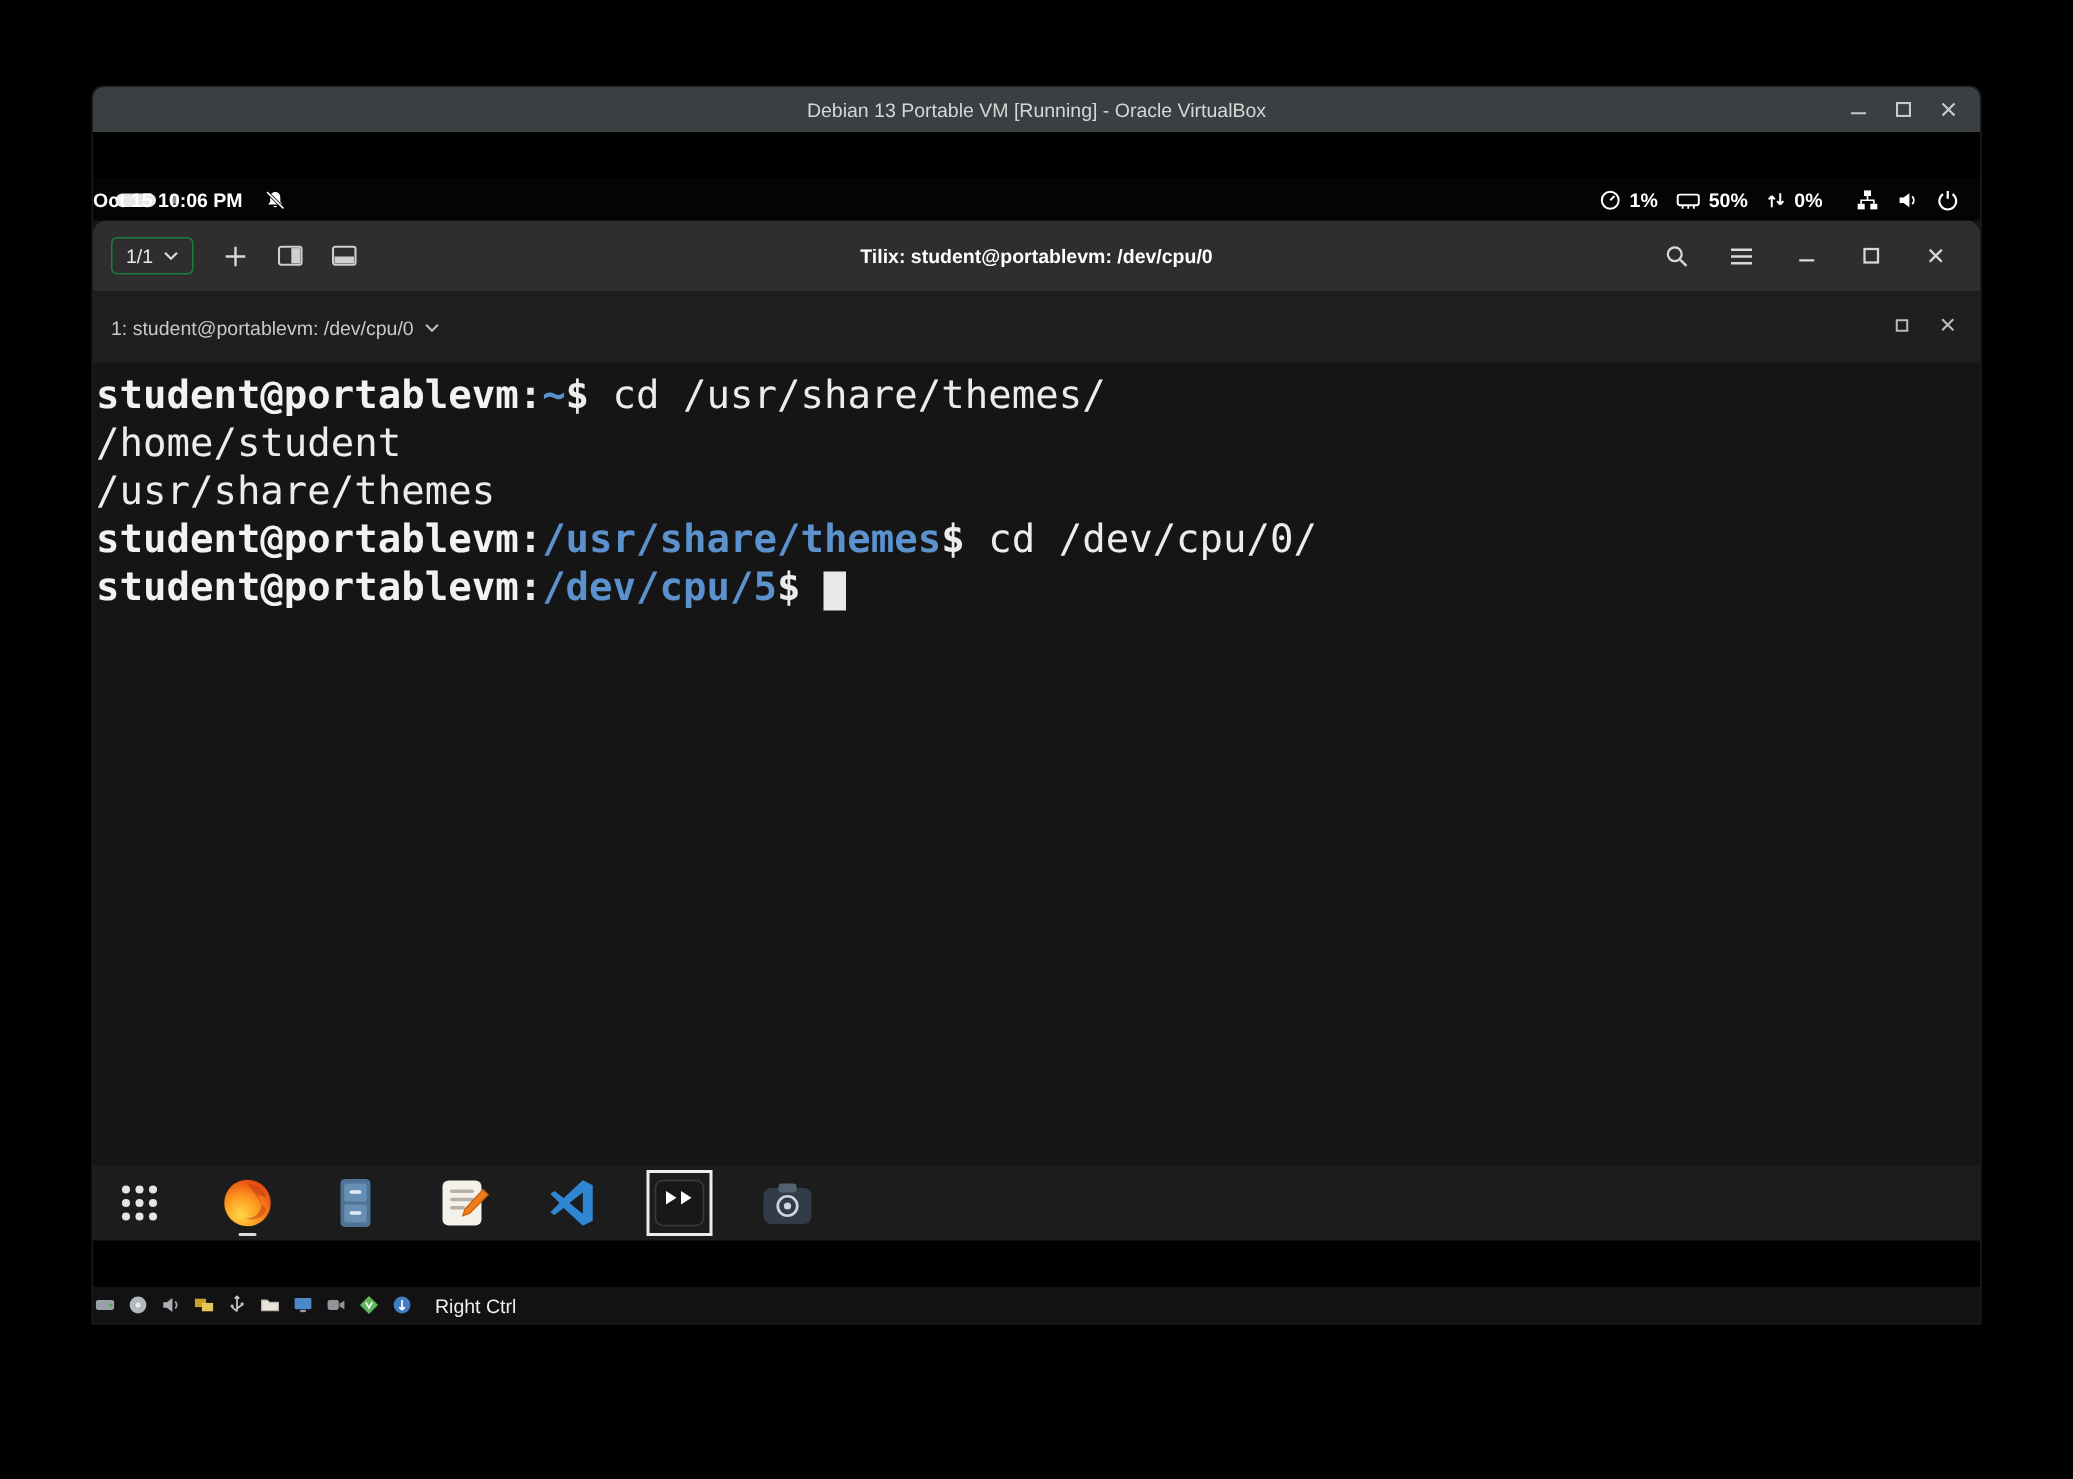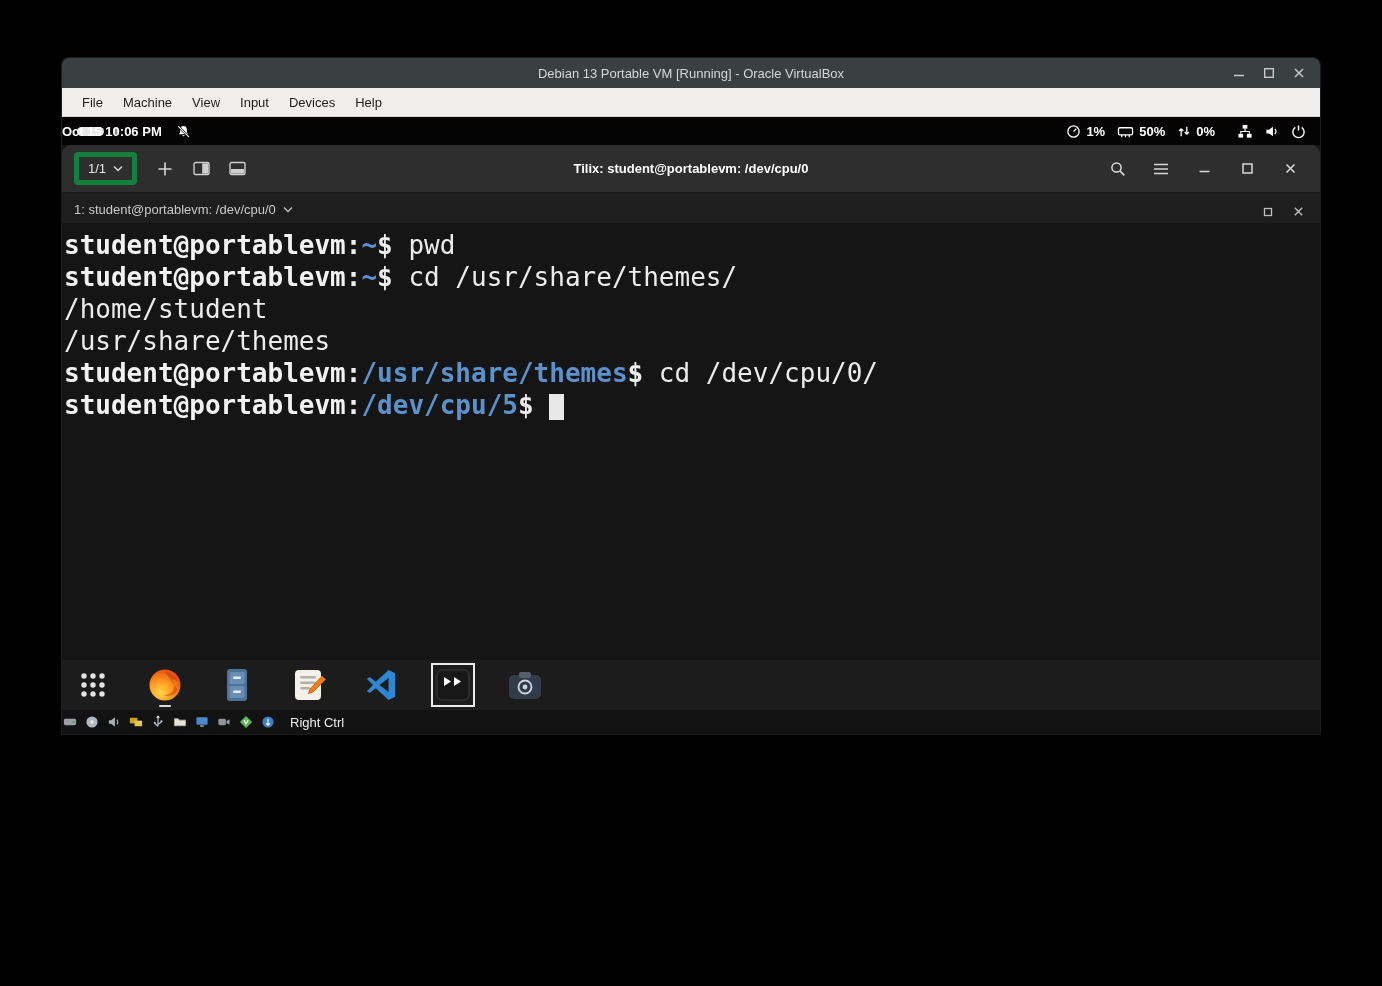--- a/index.html
+++ b/index.html
@@ -1,23 +1,23 @@
 <!DOCTYPE html>
 <html style="--term_bg: #151515; --term_fg: #ececec; --prompt_user: #f2f2f2; --prompt_path: #5b92ce; --cursor: #e8e8e8; --topbar_bg: #040404; --titlebar_bg: #3a3f42; --menubar_bg: #f0efed; --header_bg: #2e2e2e; --tabbar_bg: #1e1e1e; --dock_bg: #1c1c1c; --statusbar_bg: #121212;"><head>
 <meta charset="utf-8">
 <style>
   * { margin:0; padding:0; box-sizing:border-box; }
   html,body { width:1382px; height:986px; background:#000; overflow:hidden;
               font-family:"Liberation Sans", sans-serif; }
   .stage { position:absolute; inset:0; background:#000; }
 
   
-  .vbox-window { position:absolute; left:62px; top:58px; width:1258px; height:676px;
+  .vbox-window { position:absolute; left:62px; top:58px; width:1258px; height:824px;
                  display:flex; flex-direction:column; border-radius:7px 7px 0 0;
-                 overflow:hidden; box-shadow:0 0 0 1px #1c1c1c; }
+                 overflow:hidden; box-shadow:0 0 0 1px #1c1c1c;gap:31px; }
   .titlebar { flex:0 0 30px; background:var(--titlebar_bg); position:relative;
               display:flex; align-items:center; }
   .titlebar-title { position:absolute; left:0; right:0; text-align:center;
                     color:#d6d6d6; font-size:13px; }
   .titlebar-controls { margin-left:auto; display:flex; gap:16px; padding-right:14px; z-index:2; }
   .tb-btn { width:14px; height:14px; display:flex; align-items:center; justify-content:center; cursor:default; }
 
   .menubar { flex:0 0 29px; background:var(--menubar_bg); display:flex; align-items:center;
              padding-left:10px; border-bottom:1px solid #d8d7d5; }
   .menu-item { font-size:13px; color:#1d1d1d; padding:5px 10px; }
@@ -34,30 +34,30 @@
                    align-items:center; gap:14px; pointer-events:none; }
   .topbar-right { margin-left:auto; display:flex; align-items:center; gap:12px; padding-right:14px; }
   .ind { display:flex; align-items:center; gap:5px; }
   .tray { display:flex; align-items:center; gap:11px; margin-left:10px; }
 
   
   .tilix { flex:1; display:flex; flex-direction:column; border-radius:9px 9px 0 0; overflow:hidden; }
   .tilix-header { flex:0 0 48px; background:var(--header_bg); position:relative;
                   display:flex; align-items:center; padding:0 12px;
                   border-bottom:1px solid #1b1b1b; }
-  .session-box { display:flex; align-items:center; gap:7px; border:5px solid #15803d;
+  .session-box { display:flex; align-items:center; gap:7px; border:1px solid #15803d;
                  border-radius:4px; padding:4px 9px; color:#e8e8e8; font-size:13px; }
   .header-btn { width:36px; height:34px; display:flex; align-items:center; justify-content:center;
                 color:#d8d8d8; border-radius:4px; }
   .tilix-title { position:absolute; left:0; right:0; text-align:center; color:#ffffff;
                  font-size:13px; font-weight:bold; pointer-events:none; }
   .header-right { margin-left:auto; display:flex; align-items:center; gap:7px; z-index:2; }
 
-  .tabbar { flex:0 0 30px; background:var(--tabbar_bg); display:flex; align-items:flex-end;
-            padding:6px 12px; color:#c9c9c9; font-size:13px; }
+  .tabbar { flex:0 0 30px; background:var(--tabbar_bg); display:flex; align-items:flex-start;
+            padding:16px 12px; color:#c9c9c9; font-size:13px; }
   .tab-title { display:flex; align-items:center; gap:7px; }
   .tabbar-right { margin-left:auto; display:flex; align-items:center; gap:20px; padding-right:4px; }
 
   .terminal { flex:1; background:var(--term_bg); padding:6px 0 0 2px;
               font-family:"DejaVu Sans Mono", monospace; font-size:26px; line-height:32px; }
   .term-line { white-space:pre; }
   .seg-user  { color:var(--prompt_user); font-weight:bold; }
   .seg-path  { color:var(--prompt_path); font-weight:bold; }
   .seg-plain { color:var(--term_fg); font-weight:bold; }
   .seg-cmd   { color:var(--term_fg); }
@@ -103,28 +103,20 @@
             </svg>
         </span>
         <span class="tb-btn">
           <svg width="12" height="12">
               <path d="M2 2 L10 10 M10 2 L2 10" stroke="#c9c9c9" stroke-width="1.5"></path>
             </svg>
         </span>
       </div>
     </div>
 
-    <div class="menubar">
-      <span class="menu-item">File</span>
-      <span class="menu-item">Machine</span>
-      <span class="menu-item">View</span>
-      <span class="menu-item">Input</span>
-      <span class="menu-item">Devices</span>
-      <span class="menu-item">Help</span>
-    </div>
 
     <div class="vm">
 
       <div class="topbar">
         <div class="topbar-left">
           <span class="ws-pill"></span>
           <span class="ws-dot"></span>
         </div>
         <div class="topbar-center">
           <span>Oct 15 10:06 PM</span>
@@ -249,21 +241,20 @@
             </span>
             <span>
               <svg width="11" height="11">
                   <path d="M1.8 1.8 L9.2 9.2 M9.2 1.8 L1.8 9.2" stroke="#bdbdbd" stroke-width="1.4"></path>
                 </svg>
             </span>
           </div>
         </div>
 
         <div class="terminal">
-            <div class="term-line"><span class="seg-user">student@portablevm</span><span class="seg-plain">:</span><span class="seg-path">~</span><span class="seg-plain">$ </span><span class="seg-cmd">pwd</span></div>
             <div class="term-line"><span class="seg-user">student@portablevm</span><span class="seg-plain">:</span><span class="seg-path">~</span><span class="seg-plain">$ </span><span class="seg-cmd">cd /usr/share/themes/</span></div>
             <div class="term-line"><span class="seg-out">/home/student</span></div>
             <div class="term-line"><span class="seg-out">/usr/share/themes</span></div>
             <div class="term-line"><span class="seg-user">student@portablevm</span><span class="seg-plain">:</span><span class="seg-path">/usr/share/themes</span><span class="seg-plain">$ </span><span class="seg-cmd">cd /dev/cpu/0/</span></div>
             <div class="term-line"><span class="seg-user">student@portablevm</span><span class="seg-plain">:</span><span class="seg-path">/dev/cpu/5</span><span class="seg-plain">$ </span><span class="seg-cursor"></span></div>
           </div>
 
         <div class="dock">
           <div class="dock-item">
             <svg width="32" height="32" viewBox="0 0 32 32">

